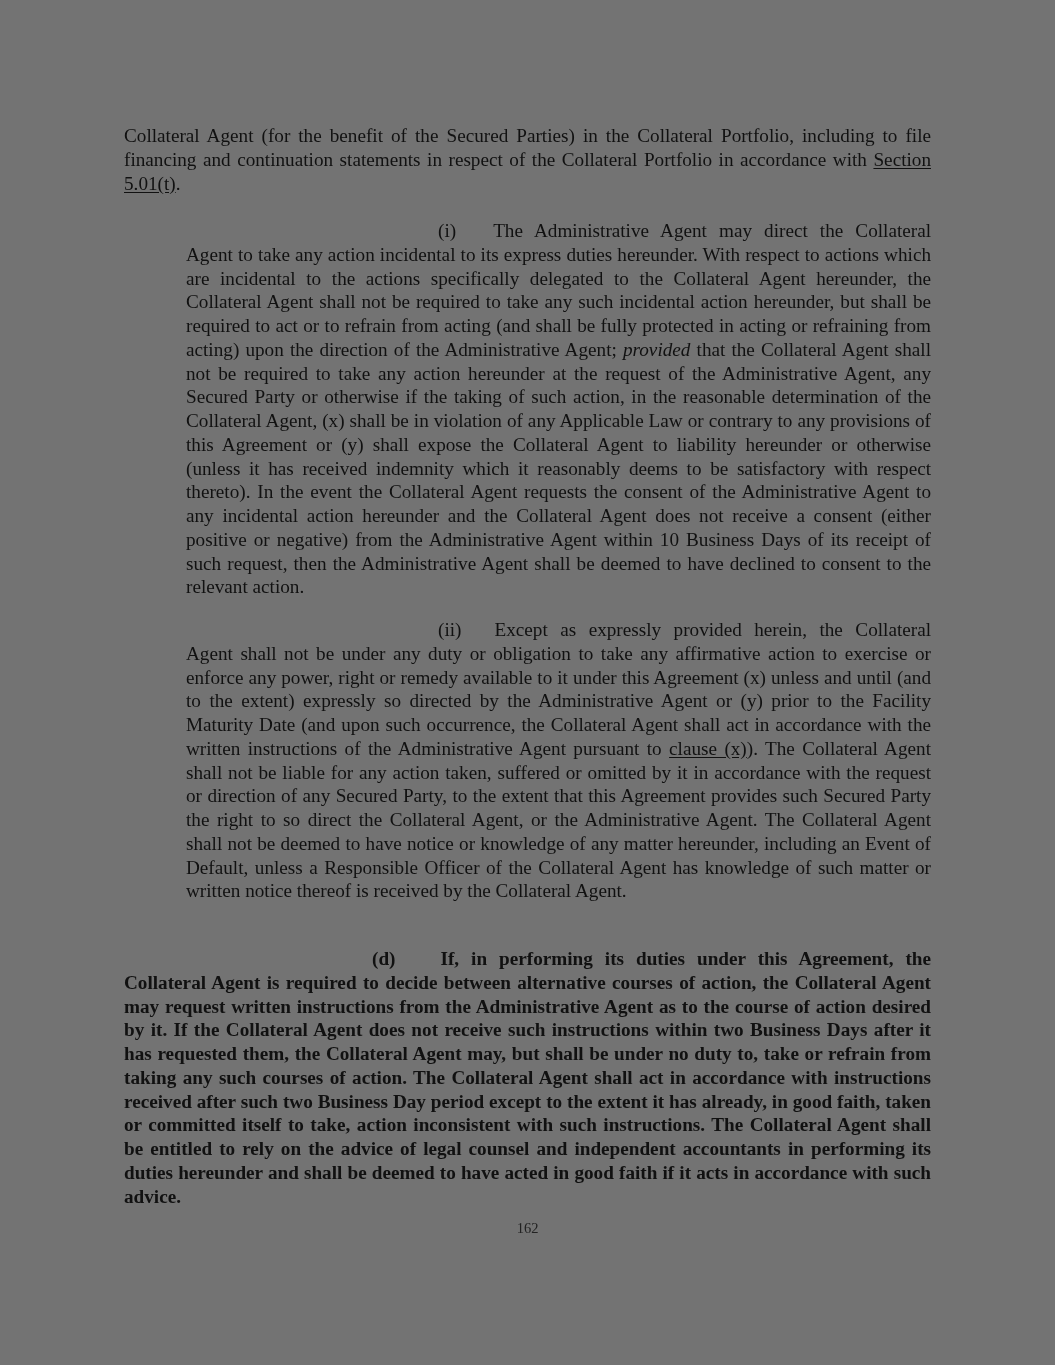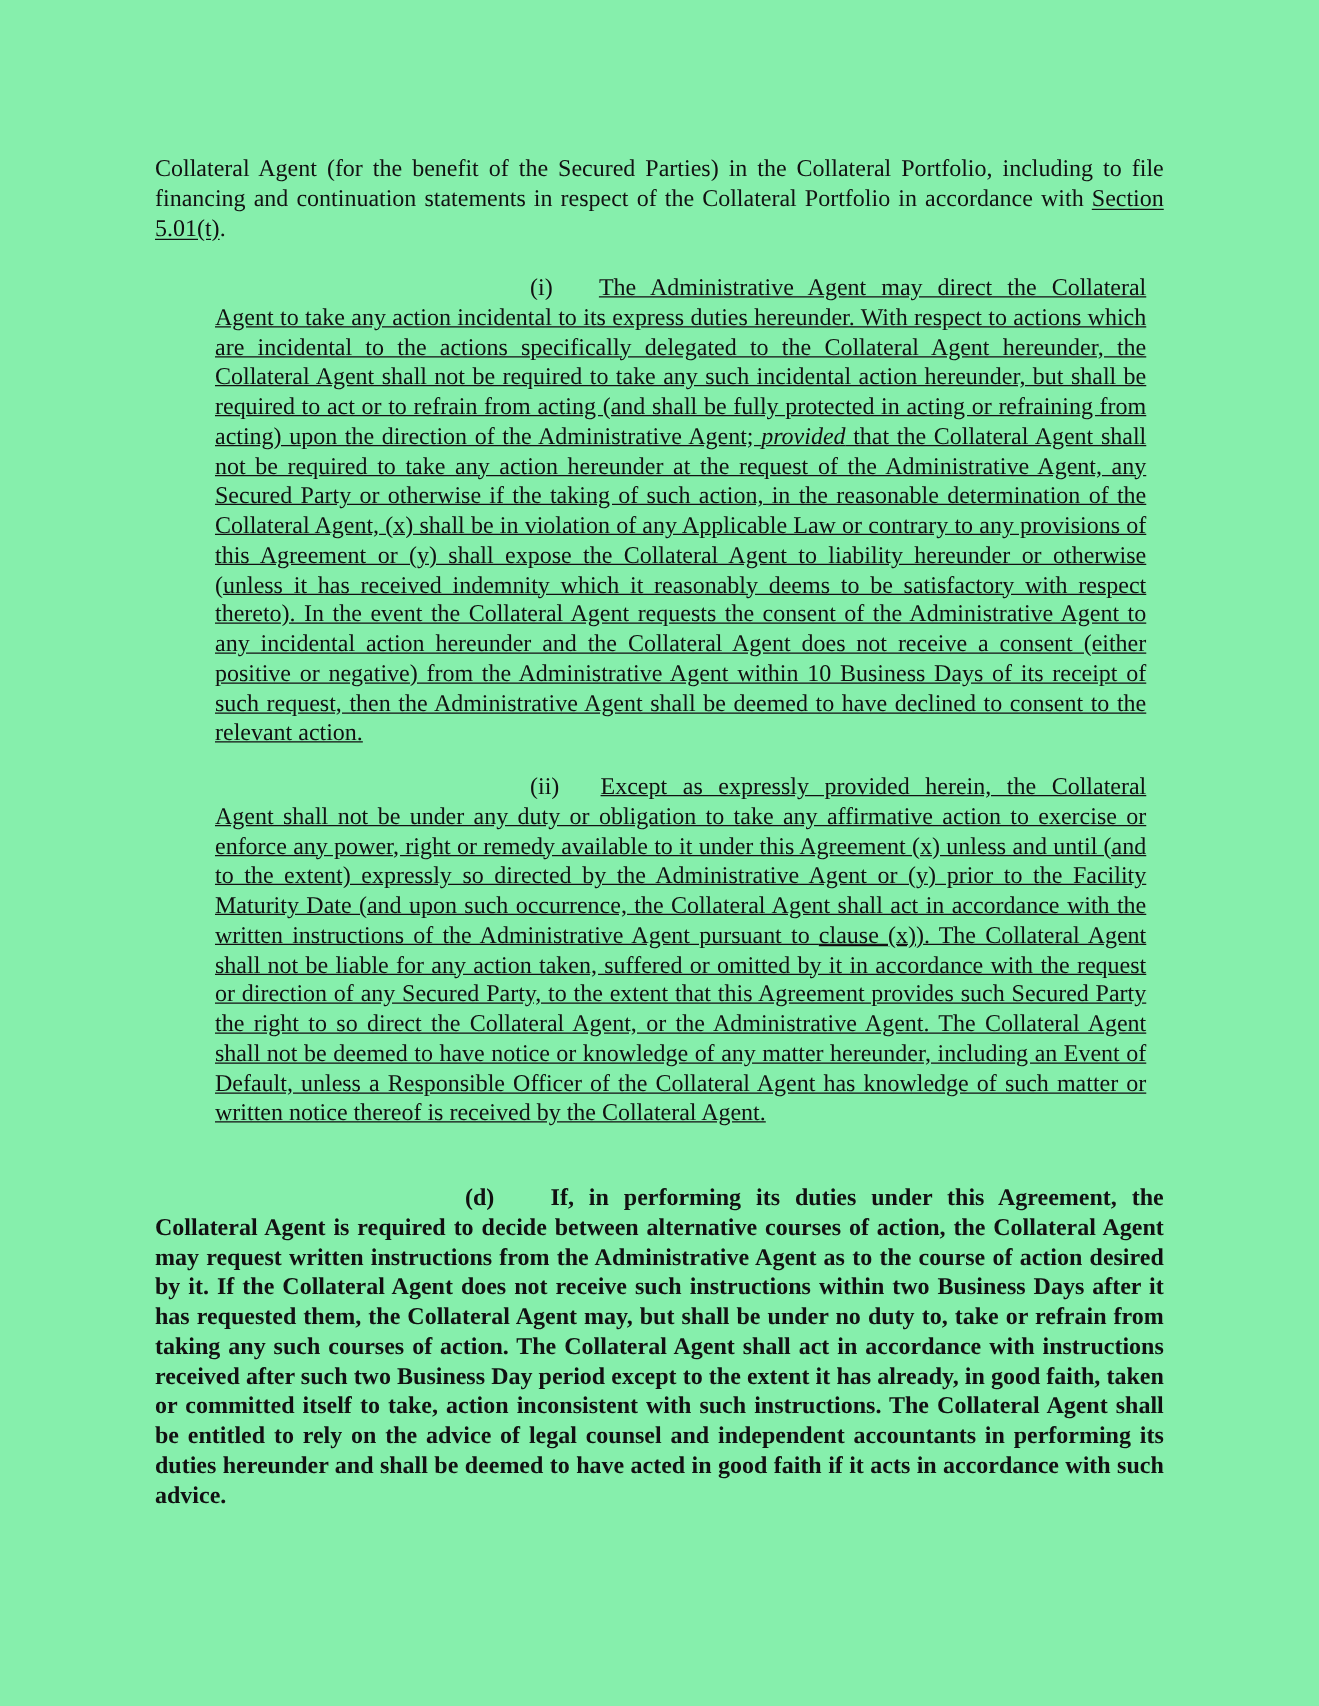--- a/index.html
+++ b/index.html
@@ -14,37 +14,36 @@
       overflow: hidden;
       font-family: "Liberation Serif", "DejaVu Serif", serif;
       color: #111111;
     }
     .page {
       position: absolute;
       left: 0;
       top: 0;
       width: 1055px;
       height: 1365px;
-      background: #86efac;
+      background: #737373;
     }
     .para {
       position: absolute;
       font-size: 19.2px;
       line-height: 23.75px;
       text-align: justify;
       margin: 0;
     }
     .full {
       left: 124px;
       width: 807px;
     }
     .indented {
-      left: 172px;
+      left: 186px;
       width: 745px;
-      text-decoration: underline;
     }
     .u {
       text-decoration: underline;
       text-underline-offset: 2px;
     }
     .i {
       font-style: italic;
     }
     .marker {
       display: inline-block;
@@ -84,14 +83,15 @@
 <div class="page">
 
   <p class="para full" style="top:124px;"><span>Collateral Agent (for the benefit of the Secured Parties) in the Collateral Portfolio, including to file financing and continuation statements in respect of the Collateral Portfolio in accordance with </span><span class="u">Section 5.01(t)</span><span>.</span></p>
 
   <p class="para indented first-line-indent-sub" style="top:219px;"><span class="marker">(i)</span><span class="gap"></span><span>The Administrative Agent may direct the Collateral Agent to take any action incidental to its express duties hereunder.  With respect to actions which are incidental to the actions specifically delegated to the Collateral Agent hereunder, the Collateral Agent shall not be required to take any such incidental action hereunder, but shall be required to act or to refrain from acting (and shall be fully protected in acting or refraining from acting) upon the direction of the Administrative Agent; </span><span class="i">provided</span><span> that the Collateral Agent shall not be required to take any action hereunder at the request of the Administrative Agent, any Secured Party or otherwise if the taking of such action, in the reasonable determination of the Collateral Agent, (x) shall be in violation of any Applicable Law or contrary to any provisions of this Agreement or (y) shall expose the Collateral Agent to liability hereunder or otherwise (unless it has received indemnity which it reasonably deems to be satisfactory with respect thereto).  In the event the Collateral Agent requests the consent of the Administrative Agent to any incidental action hereunder and the Collateral Agent does not receive a consent (either positive or negative) from the Administrative Agent within 10 Business Days of its receipt of such request, then the Administrative Agent shall be deemed to have declined to consent to the relevant action.</span></p>
 
   <p class="para indented first-line-indent-sub" style="top:618px;"><span class="marker">(ii)</span><span class="gap-ii"></span><span>Except as expressly provided herein, the Collateral Agent shall not be under any duty or obligation to take any affirmative action to exercise or enforce any power, right or remedy available to it under this Agreement (x) unless and until (and to the extent) expressly so directed by the Administrative Agent or (y) prior to the Facility Maturity Date (and upon such occurrence, the Collateral Agent shall act in accordance with the written instructions of the Administrative Agent pursuant to </span><span class="u">clause (x)</span><span>).  The Collateral Agent shall not be liable for any action taken, suffered or omitted by it in accordance with the request or direction of any Secured Party, to the extent that this Agreement provides such Secured Party the right to so direct the Collateral Agent, or the Administrative Agent. The Collateral Agent shall not be deemed to have notice or knowledge of any matter hereunder, including an Event of Default, unless a Responsible Officer of the Collateral Agent has knowledge of such matter or written notice thereof is received by the Collateral Agent.</span></p>
 
   <p class="para full first-line-indent-d" style="top:947px;"><span class="marker">(d)</span><span class="gap-d"></span><span>If, in performing its duties under this Agreement, the Collateral Agent is required to decide between alternative courses of action, the Collateral Agent may request written instructions from the Administrative Agent as to the course of action desired by it.  If the Collateral Agent does not receive such instructions within two Business Days after it has requested them, the Collateral Agent may, but shall be under no duty to, take or refrain from taking any such courses of action.  The Collateral Agent shall act in accordance with instructions received after such two Business Day period except to the extent it has already, in good faith, taken or committed itself to take, action inconsistent with such instructions.  The Collateral Agent shall be entitled to rely on the advice of legal counsel and independent accountants in performing its duties hereunder and shall be deemed to have acted in good faith if it acts in accordance with such advice.</span></p>
 
+  <div class="page-number">162</div>
 
 </div>
 
 </body></html>

